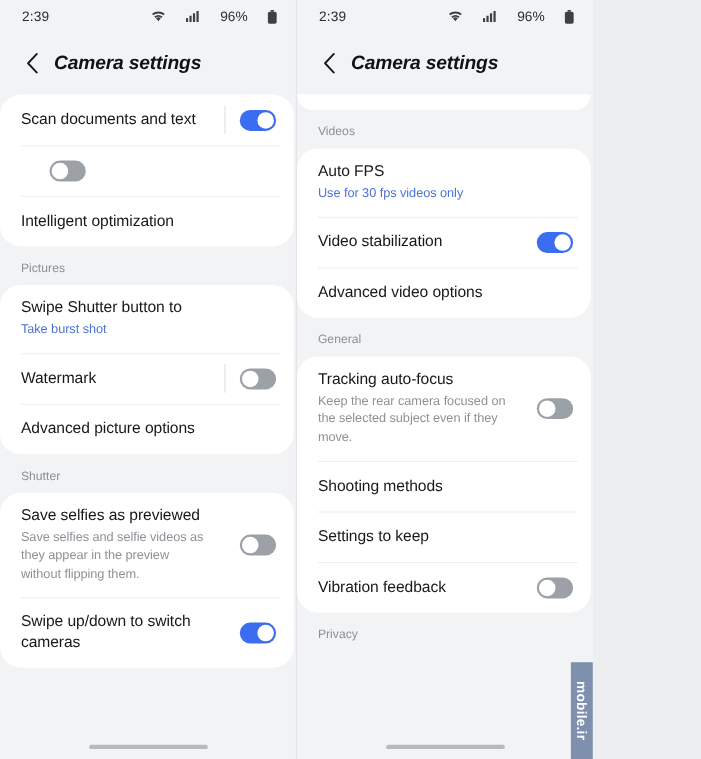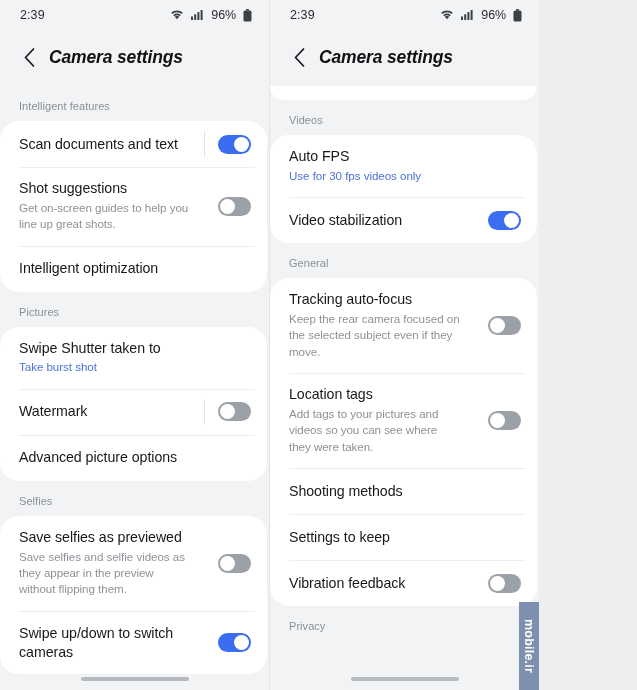--- a/index.html
+++ b/index.html
@@ -22,21 +22,21 @@
   
   .statusbar {
     height: 30px;
     display: flex; align-items: center;
     justify-content: space-between;
     padding: 0 17px 0 20px;
   }
   .clock {
     font-size: 12.5px; color: #2b2d30; letter-spacing: .1px;
   }
-  .status-right { display: flex; align-items: center; gap: 7px; }
+  .status-right { display: flex; align-items: center; gap: 18px; }
   .status-right svg { display: block; }
   .battpct {
     font-size: 12.5px; color: #2b2d30; margin-left: 1px; letter-spacing: -.1px;
   }
 
   
   .titlebar {
     display: flex; align-items: center;
     padding: 16px 0 18px 18px;
   }
@@ -182,74 +182,69 @@
     <div class="titlebar">
       <div class="back-btn">
         <svg width="11" height="19" viewBox="0 0 11 19">
             <path d="M9.5 1L1.5 9.5L9.5 18" stroke="#16181b" stroke-width="1.7" fill="none" stroke-linecap="round" stroke-linejoin="round"></path>
           </svg>
       </div>
       <div class="page-title">Camera settings</div>
     </div>
 
     <div class="content" id="left-content">
-        <div class="section-label">Intelligent features</div>
         <div class="card">
           <div class="row">
             <div class="row-text">
               <div class="row-title">Scan documents and text</div>
             </div>
             <div class="toggle-wrap divided">
               <div class="toggle on">
                 <div class="knob"></div>
               </div>
             </div>
           </div>
           <div class="row tall">
-            <div class="row-text">
-              <div class="row-title">Shot suggestions</div>
-              <div class="row-sub">Get on-screen guides to help you line up great shots.</div>
-            </div>
             <div class="toggle-wrap">
               <div class="toggle">
                 <div class="knob"></div>
               </div>
             </div>
           </div>
           <div class="row">
             <div class="row-text">
               <div class="row-title">Intelligent optimization</div>
             </div>
           </div>
         </div>
         <div class="section-label">Pictures</div>
         <div class="card">
           <div class="row tall">
             <div class="row-text">
-              <div class="row-title">Swipe Shutter taken to</div>
+              <div class="row-title">Swipe Shutter button to</div>
               <div class="row-sub link">Take burst shot</div>
             </div>
           </div>
           <div class="row">
             <div class="row-text">
               <div class="row-title">Watermark</div>
             </div>
             <div class="toggle-wrap divided">
               <div class="toggle">
                 <div class="knob"></div>
               </div>
             </div>
           </div>
           <div class="row">
             <div class="row-text">
               <div class="row-title">Advanced picture options</div>
             </div>
           </div>
         </div>
-        <div class="section-label">Selfies</div>
+        <div class="section-label">Shutter</div>
         <div class="card">
           <div class="row tall">
             <div class="row-text">
               <div class="row-title">Save selfies as previewed</div>
               <div class="row-sub">Save selfies and selfie videos as they appear in the preview without flipping them.</div>
             </div>
             <div class="toggle-wrap">
               <div class="toggle">
                 <div class="knob"></div>
               </div>
@@ -324,38 +319,32 @@
           <div class="row">
             <div class="row-text">
               <div class="row-title">Video stabilization</div>
             </div>
             <div class="toggle-wrap">
               <div class="toggle on">
                 <div class="knob"></div>
               </div>
             </div>
           </div>
+          <div class="row">
+            <div class="row-text">
+              <div class="row-title">Advanced video options</div>
+            </div>
+          </div>
         </div>
         <div class="section-label">General</div>
         <div class="card">
           <div class="row tall">
             <div class="row-text">
               <div class="row-title">Tracking auto-focus</div>
               <div class="row-sub">Keep the rear camera focused on the selected subject even if they move.</div>
-            </div>
-            <div class="toggle-wrap">
-              <div class="toggle">
-                <div class="knob"></div>
-              </div>
-            </div>
-          </div>
-          <div class="row tall">
-            <div class="row-text">
-              <div class="row-title">Location tags</div>
-              <div class="row-sub">Add tags to your pictures and videos so you can see where they were taken.</div>
             </div>
             <div class="toggle-wrap">
               <div class="toggle">
                 <div class="knob"></div>
               </div>
             </div>
           </div>
           <div class="row">
             <div class="row-text">
               <div class="row-title">Shooting methods</div>

